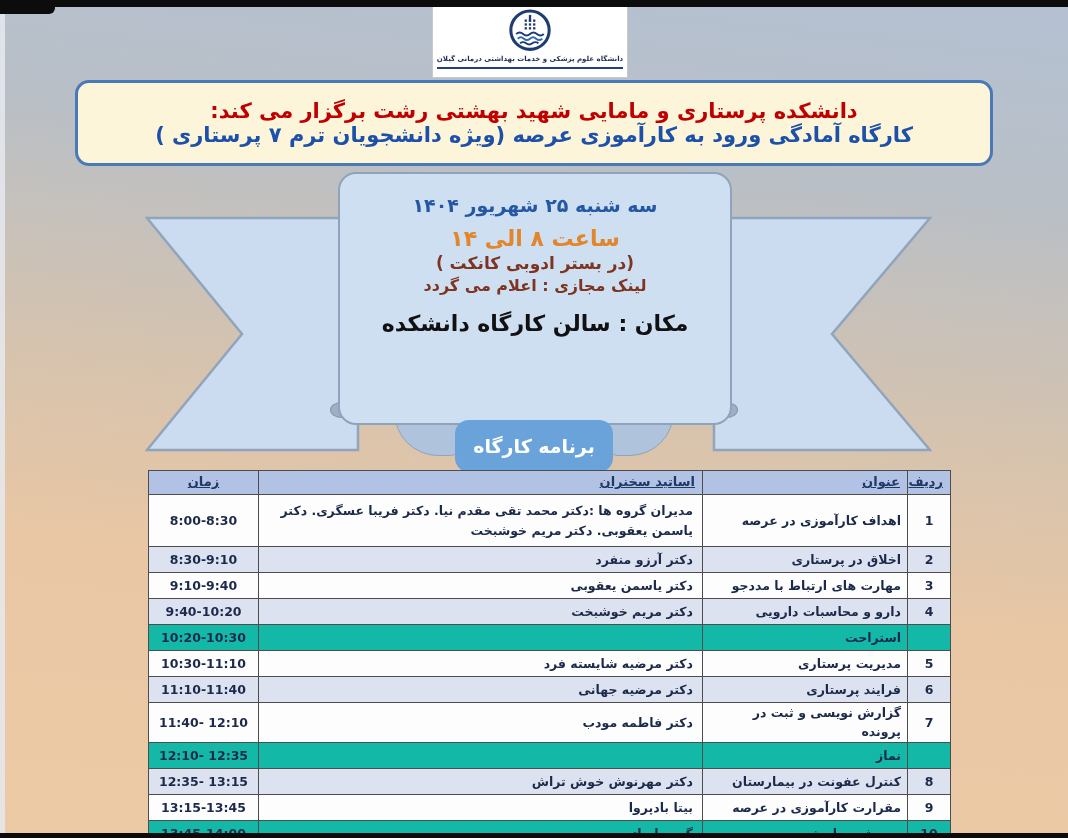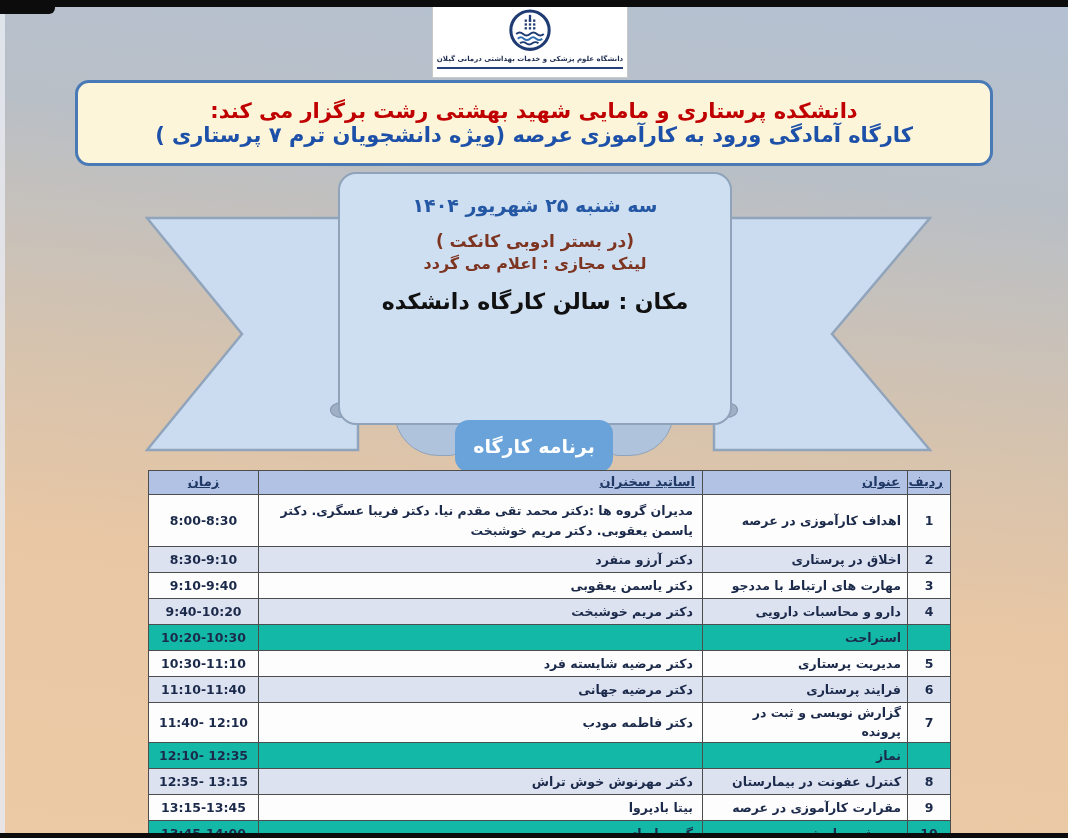--- a/index.html
+++ b/index.html
@@ -33,21 +33,21 @@
 
   
   .tail { z-index:1; }
   .scroll-ellipse { width:24px; height:16px; background:#9fb0c6; border:1px solid #8297ae; border-radius:50%; z-index:1; }
   .banner-panel { left:338px; top:172px; width:394px; height:253px; background:#cfdff2;
                   border:2px solid #8fa3bb; border-radius:18px; z-index:3;
                   display:flex; flex-direction:column; align-items:center; text-align:center; direction:rtl; }
   .banner-date     { margin-top:20px; color:#2457a4; font-size:19px; font-weight:bold; }
   .banner-time     { margin-top:10px; color:#e0862c; font-size:22px; font-weight:bold; }
   .banner-mode     { margin-top:6px;  color:#7d3420; font-size:20px; font-weight:bold; }
-  .banner-platform { margin-top:15px;  color:#7d3420; font-size:17px; font-weight:bold; }
+  .banner-platform { margin-top:2px;  color:#7d3420; font-size:17px; font-weight:bold; }
   .banner-link     { margin-top:3px;  color:#7d3420; font-size:16px; font-weight:bold; }
   .banner-location { margin-top:16px; color:#111111; font-size:22px; font-weight:bold; }
 
   .curl { width:66px; height:52px; background:#b0c3dc; border:1.5px solid #8fa3bb; z-index:2; }
   .curl-left  { left:394px; top:404px; border-radius:8px 8px 10px 46px; }
   .curl-right { left:608px; top:404px; border-radius:8px 8px 46px 10px; }
 
   .program-badge { left:455px; top:420px; width:158px; height:52px; background:#69a3d9;
                    border-radius:14px; z-index:4; display:flex; align-items:center; justify-content:center; }
   .program-badge span { color:#ffffff; font-weight:bold; font-size:19px; direction:rtl; }
@@ -115,20 +115,21 @@
   <polygon points="2,2 218,2 218,234 2,234" fill="none"></polygon>
   <polygon points="2,2 218,2 120,118 218,234 2,234" fill="#ccdcf0" stroke="#90a4bc" stroke-width="2.5"></polygon>
 </svg>
 <div class="abs scroll-ellipse" style="left:330px; top:402px;"></div>
 <div class="abs scroll-ellipse" style="left:714px; top:402px;"></div>
 <div class="abs curl curl-left"></div>
 <div class="abs curl curl-right"></div>
 
 <div class="abs banner-panel">
   <div class="banner-date">سه شنبه ۲۵ شهریور ۱۴۰۴</div>
+  <div class="banner-time">ساعت ۸ الی ۱۴</div>
   <div class="banner-platform">(در بستر ادوبی کانکت )</div>
   <div class="banner-link">لینک مجازی : اعلام می گردد</div>
   <div class="banner-location">مکان : سالن کارگاه دانشکده</div>
 </div>
 
 <div class="abs program-badge">
   <span>برنامه کارگاه</span>
 </div>
 
 <table class="abs sched" dir="rtl">

